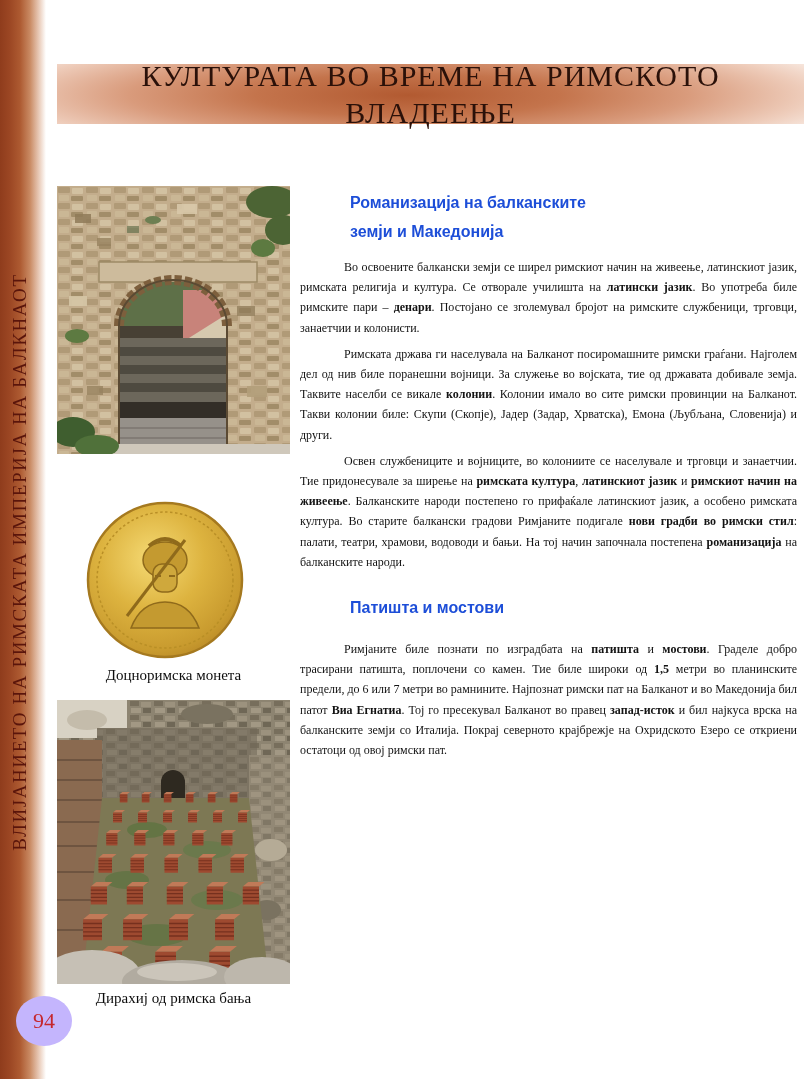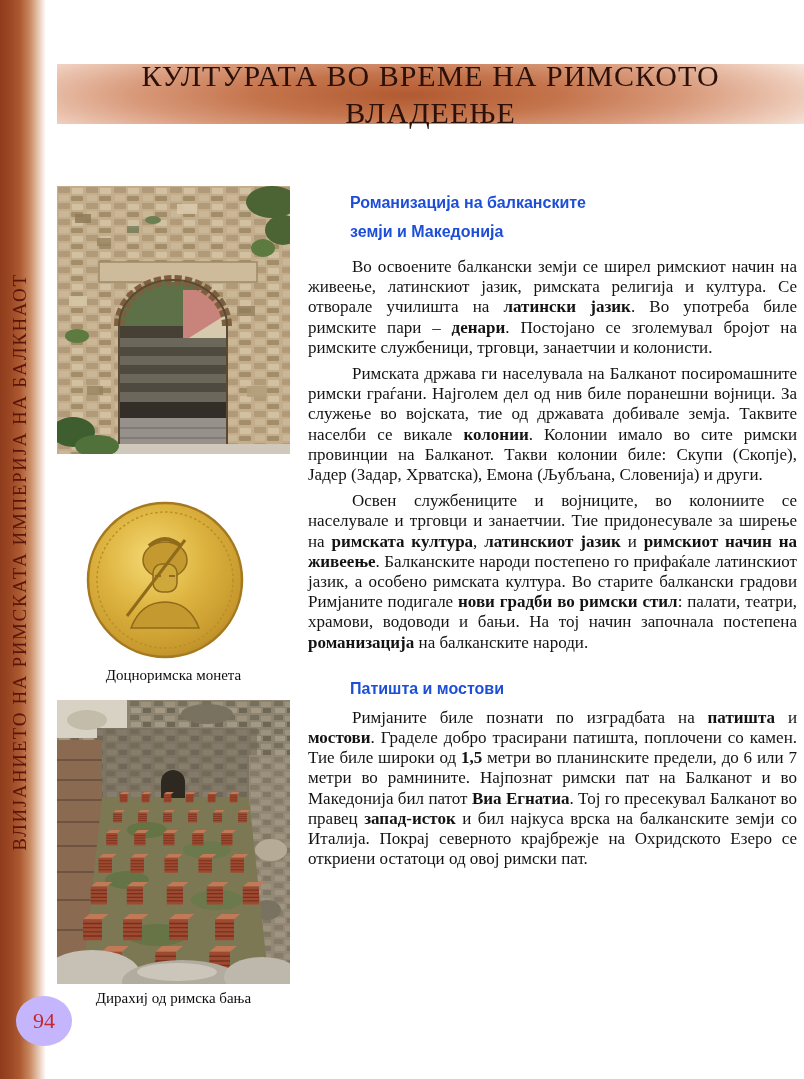--- a/index.html
+++ b/index.html
@@ -37,23 +37,23 @@
     position:absolute; left:57px; width:233px; text-align:center;
     font-size:15px; line-height:19px; color:#0d0d0d; white-space:pre-line;
   }
   
   .main { position:absolute; left:300px; top:188px; width:497px; }
   .main h2 {
     font-family:"Liberation Sans", sans-serif; color:#1d4ed8;
     font-size:16px; line-height:29px; font-weight:bold;
     margin:0 0 11px 0; padding-left:50px; white-space:pre-line;
   }
-  .main h2.second { margin-top:21px; margin-bottom:5px; }
+  .main h2.second { margin-top:21px; margin-bottom:17px; }
   .main p {
-    margin:0 0 6px 8px; font-size:17px; line-height:20.2px;
+    margin:0 0 6px 0; font-size:12px; line-height:20.2px;
     text-align:justify; text-indent:44px;
   }
   .main p b { font-weight:bold; }
   
   .page-num-circle {
     position:absolute; left:16px; top:996px; width:56px; height:50px;
     background:#c4b5fd; border-radius:50%;
     display:flex; align-items:center; justify-content:center;
   }
   .page-num { color:#c5272d; font-size:22px; }

